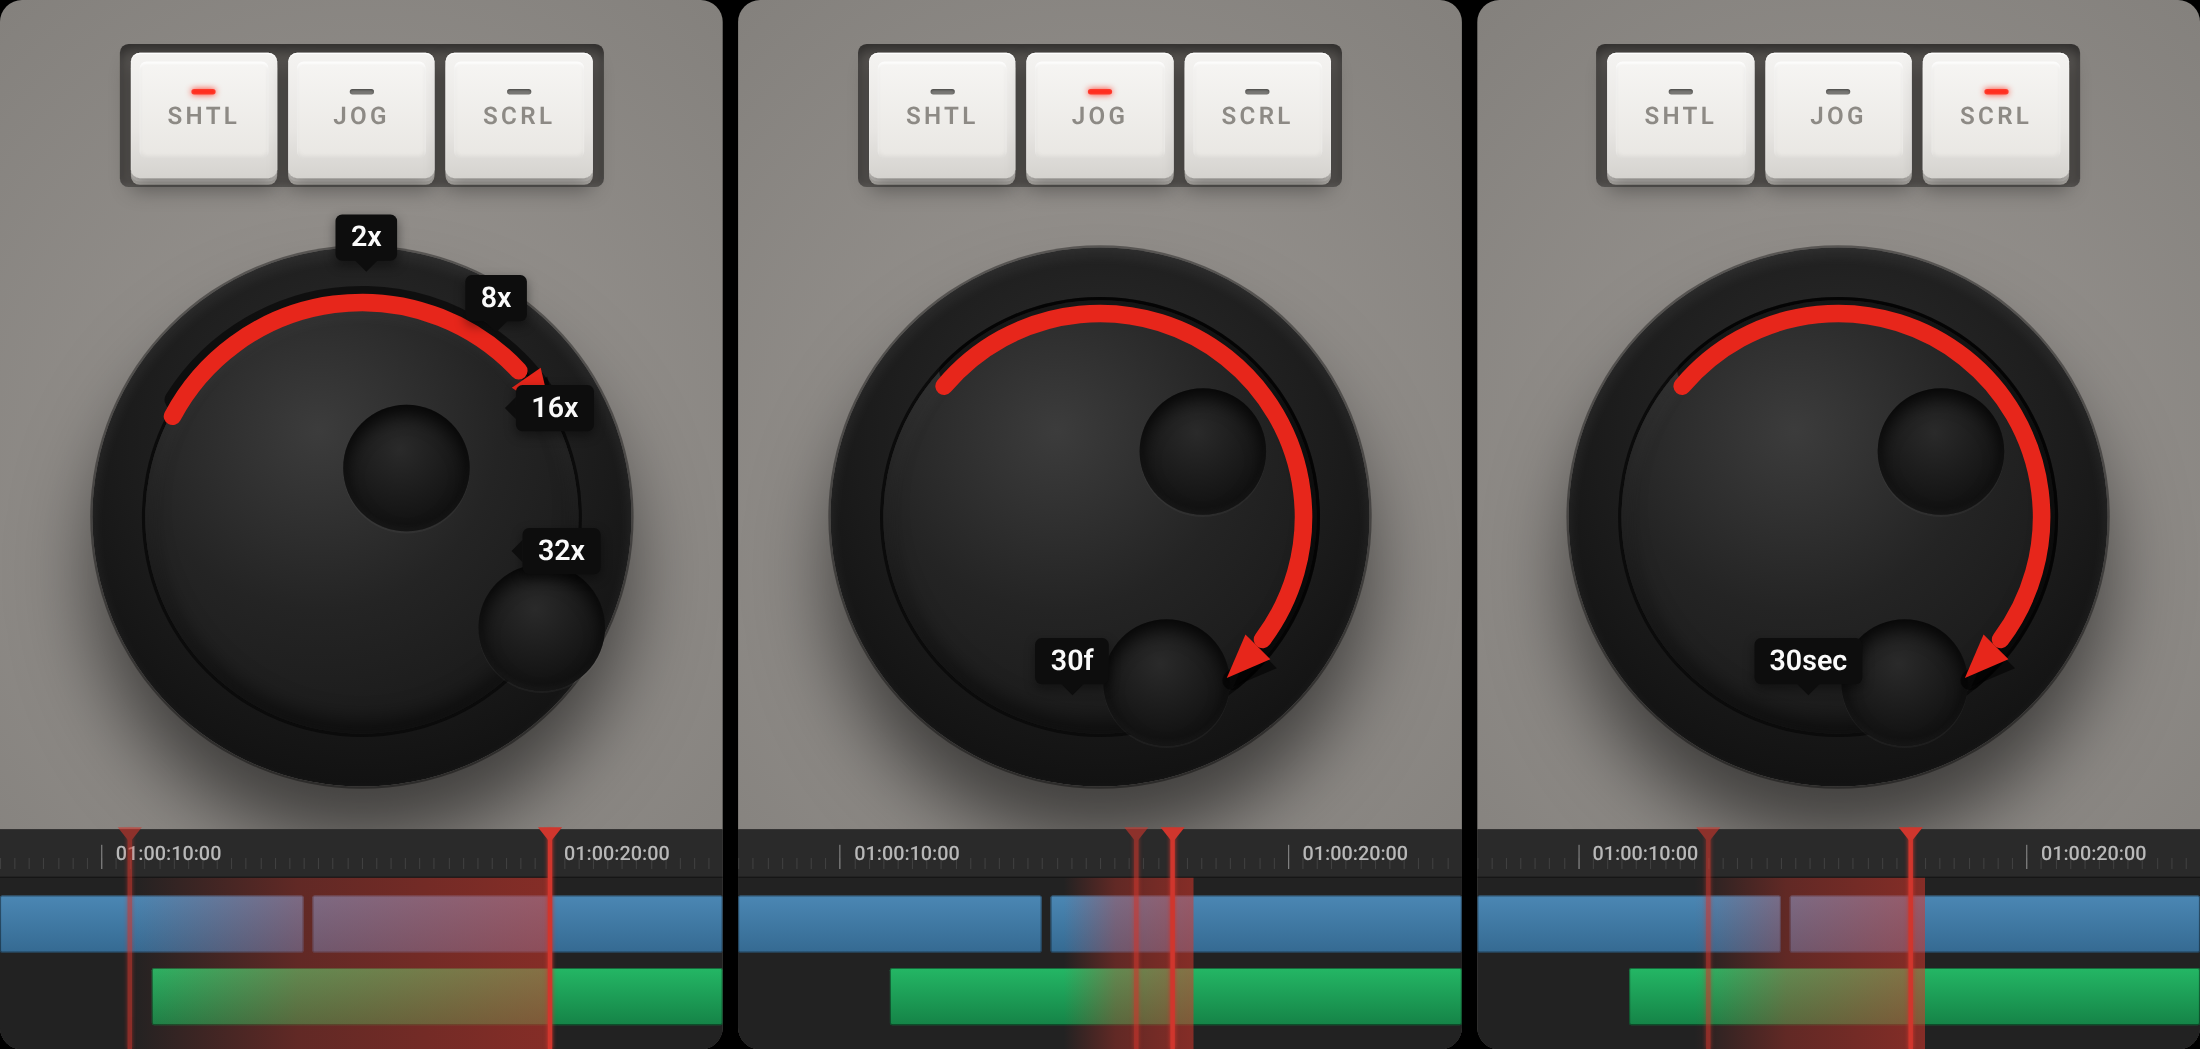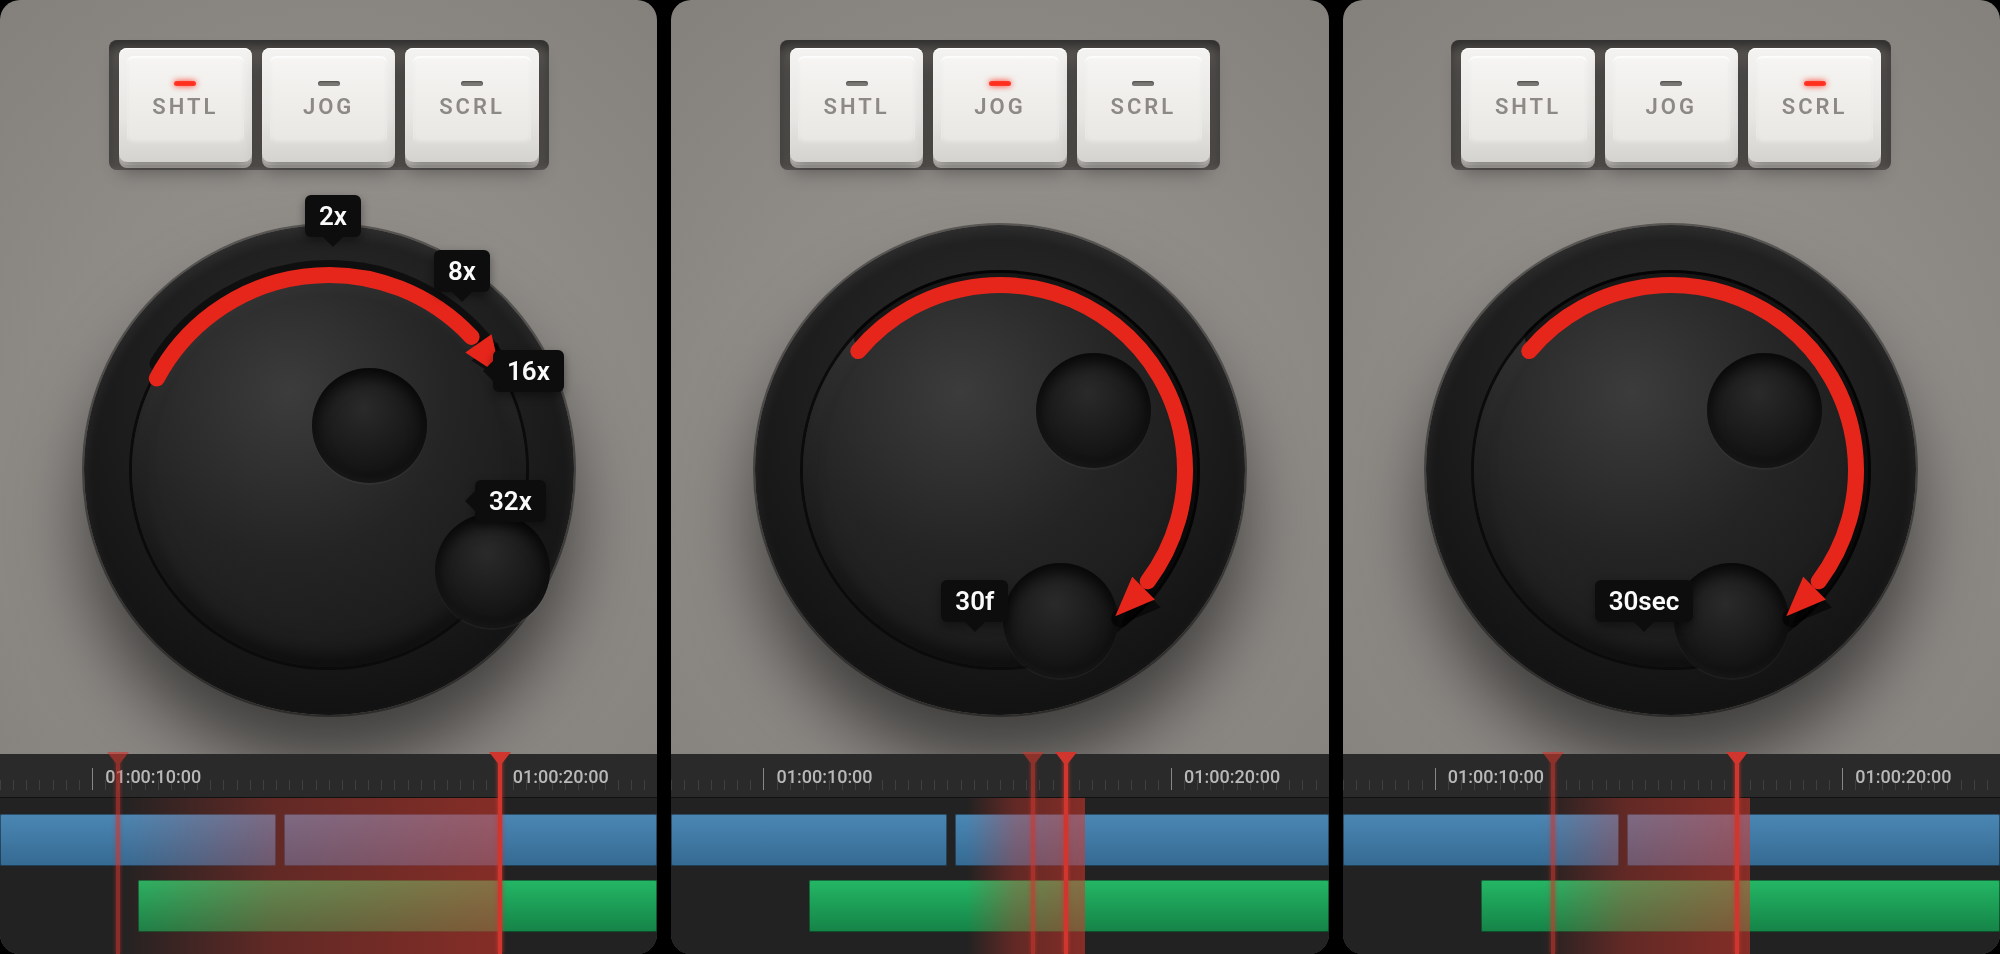--- a/index.html
+++ b/index.html
@@ -269,22 +269,22 @@
           <div class="dimple" style="left: 303px; top: 240px;"></div>
         </div>
         <svg class="arc" viewBox="0 0 490 490">
           <path d="M 74.54233267255839 138.48622788912581 A 201 201 0 0 1 420.79856113501853 147.55326633048625" stroke="rgba(0,0,0,0.55)" stroke-width="18" fill="none" stroke-linecap="round"></path>
           <path d="M 72.82521939250927 153.45304525675124 A 195 195 0 0 1 387.6139718157383 112.01031978781279" stroke="var(--arrow)" stroke-width="16" fill="none" stroke-linecap="round"></path>
           <polygon points="423.35333023607643,159.17393988590385 413.51670549065847,117.23063513272744 387.30384007341075,135.5850810959609" fill="rgba(0,0,0,0.55)"></polygon>
           <polygon points="417.35333023607643,151.17393988590385 407.51670549065847,109.23063513272744 381.30384007341075,127.58508109596092" fill="var(--arrow)"></polygon>
         </svg>
       </div>
       <div class="tag pt-down" style="top: 195px; left: 305px;">2x</div>
-      <div class="tag pt-down" style="top: 250px; left: 434px;">8x</div>
-      <div class="tag pt-left" style="top: 350px; left: 493px;">16x</div>
+      <div class="tag pt-down" style="top: 250px; left: 423px;">8x</div>
+      <div class="tag pt-left" style="top: 350px; left: 469px;">16x</div>
       <div class="tag pt-left" style="top: 480px; left: 475px;">32x</div>
       <div class="timeline">
         <div class="ruler">
           <div class="tick" style="left: 0%; top: 26px; height: 10px;"></div>
           <div class="tick" style="left: 2%; top: 26px; height: 10px;"></div>
           <div class="tick" style="left: 4%; top: 26px; height: 10px;"></div>
           <div class="tick" style="left: 6%; top: 26px; height: 10px;"></div>
           <div class="tick" style="left: 8%; top: 26px; height: 10px;"></div>
           <div class="tick" style="left: 10%; top: 26px; height: 10px;"></div>
           <div class="tick" style="left: 12%; top: 26px; height: 10px;"></div>

